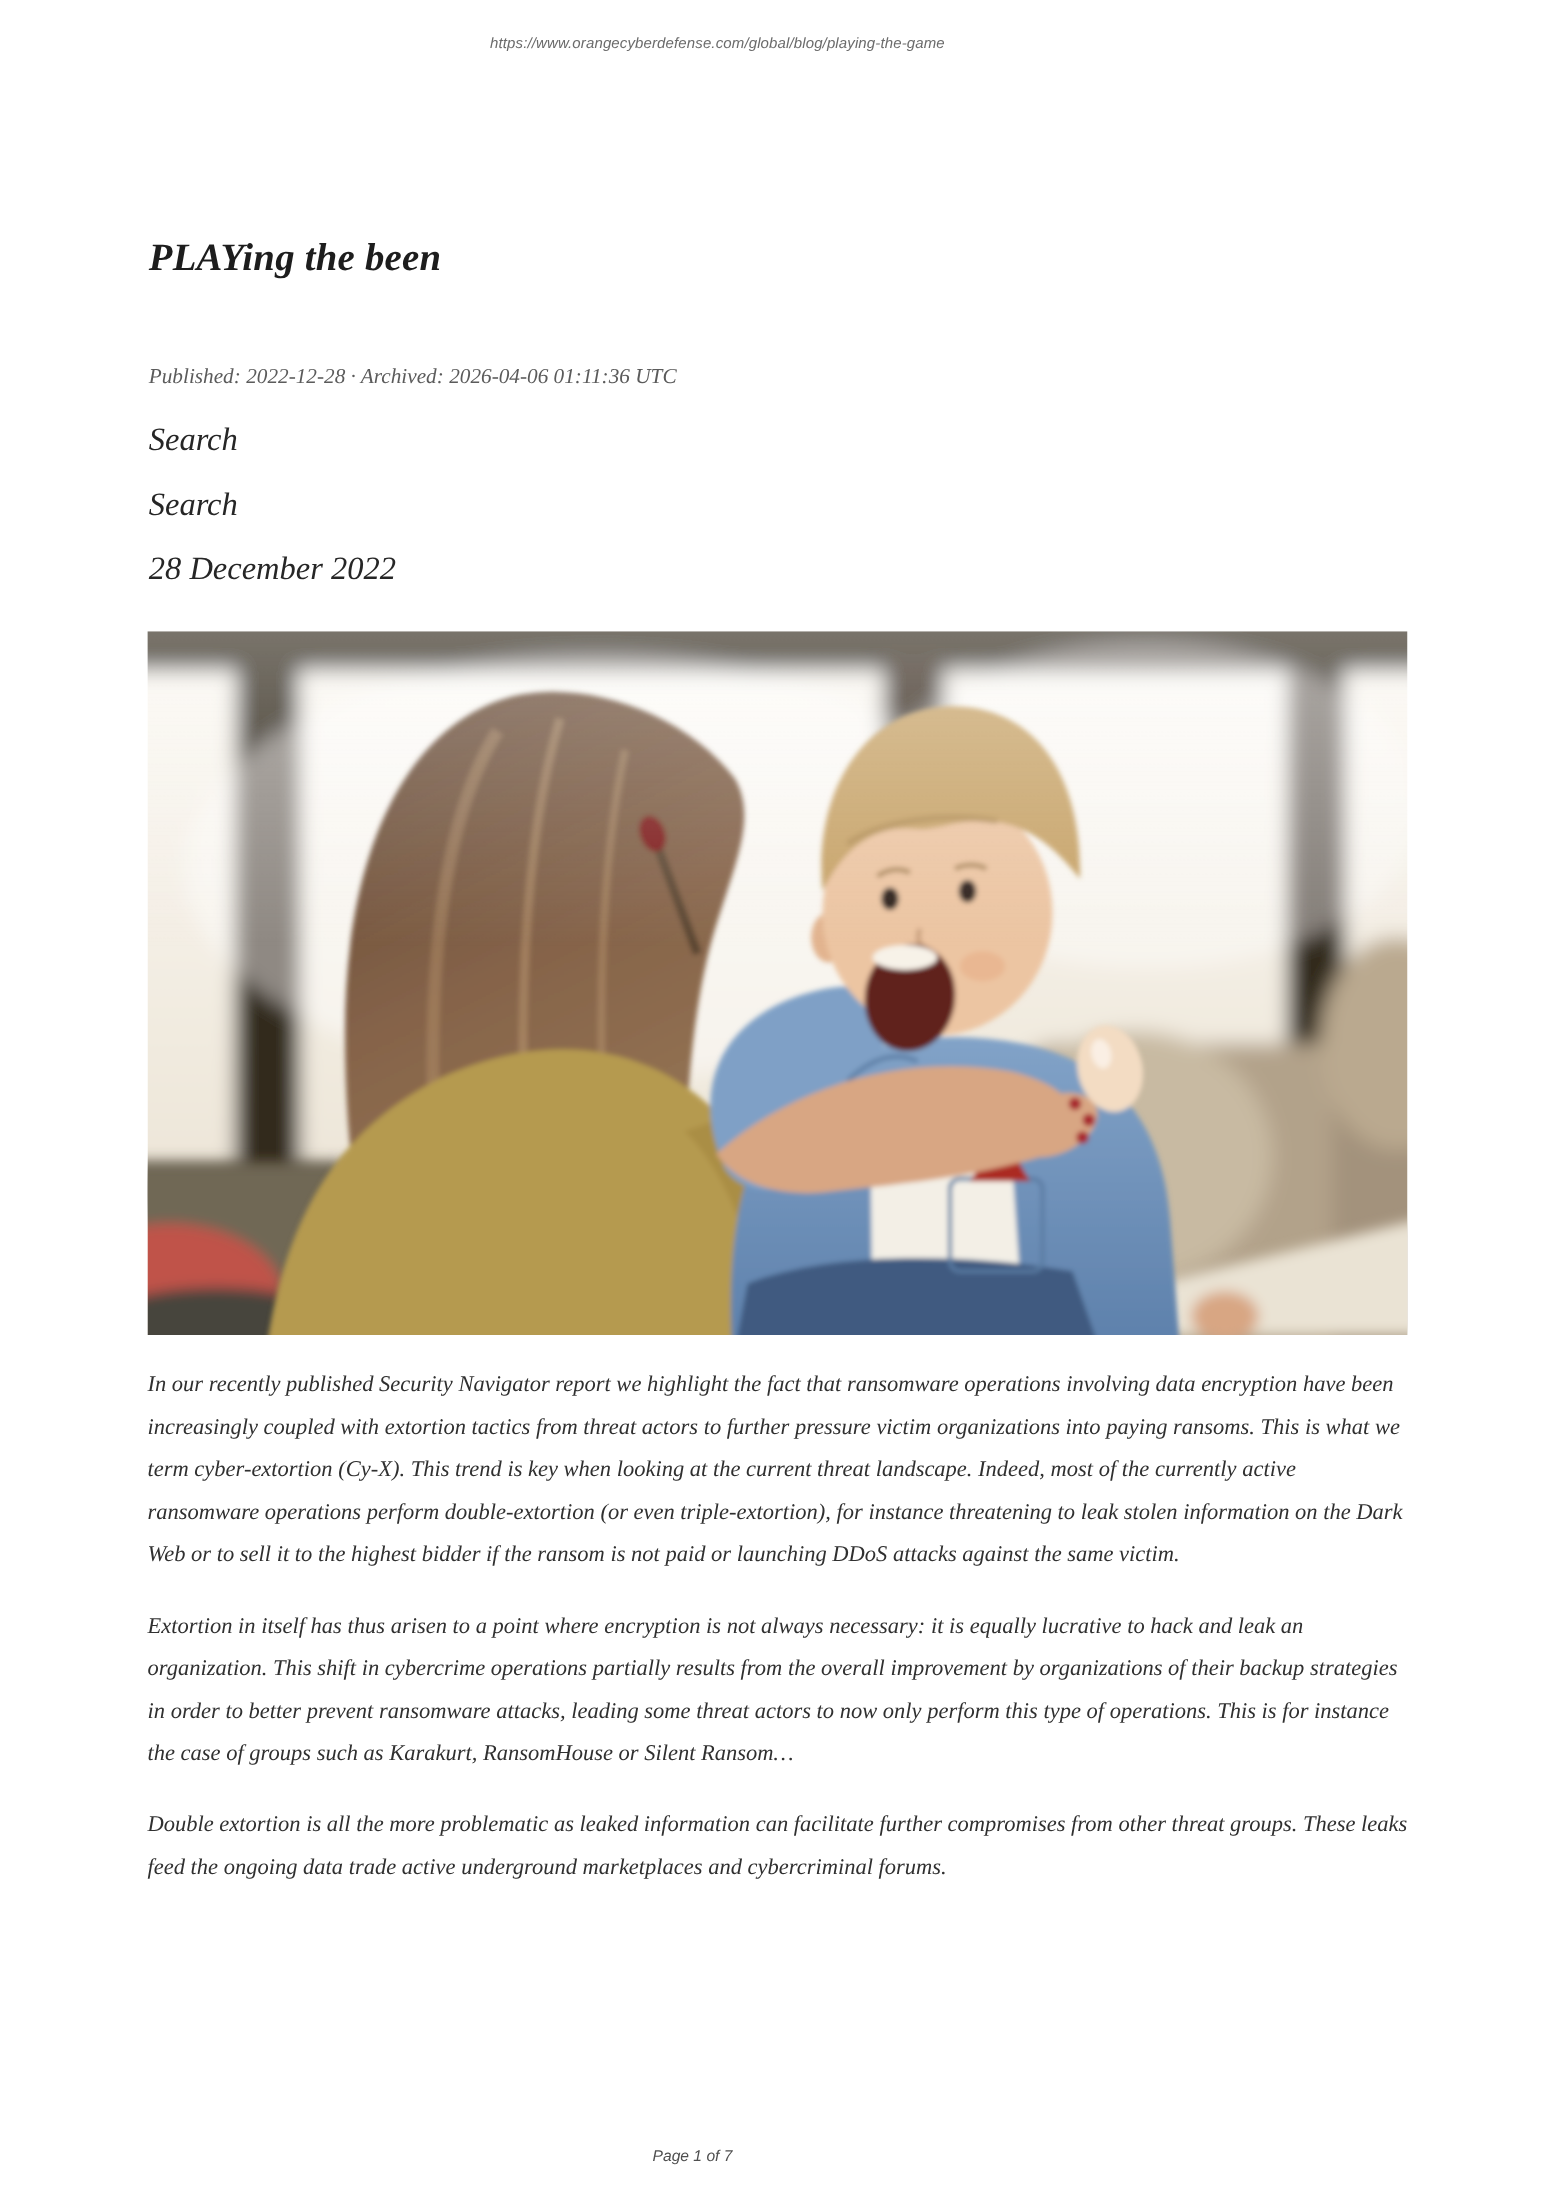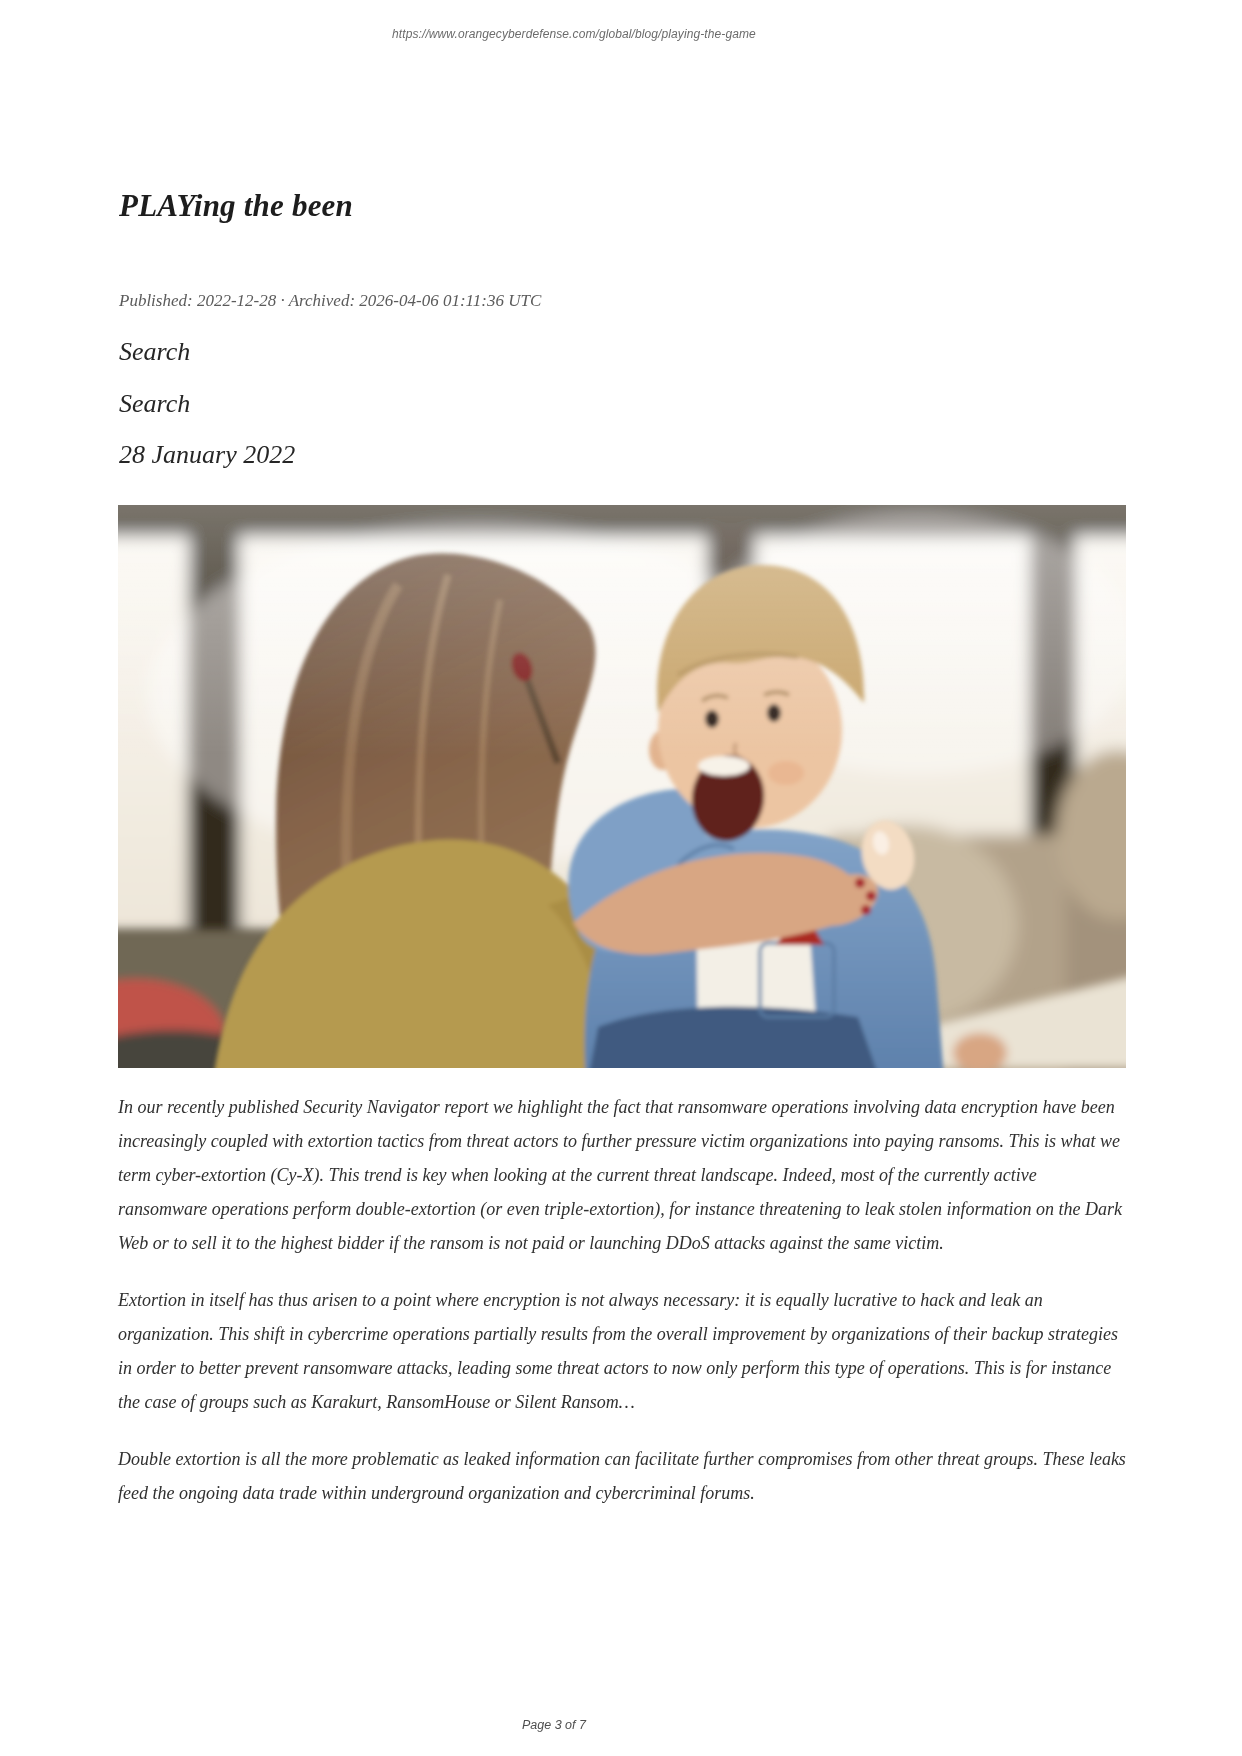--- a/index.html
+++ b/index.html
@@ -84,21 +84,21 @@
 <div class="page">
 
   <div class="url-header">https://www.orangecyberdefense.com/global/blog/playing-the-game</div>
 
   <h1 class="title">PLAYing the been</h1>
 
   <div class="meta">Published: 2022-12-28 · Archived: 2026-04-06 01:11:36 UTC</div>
 
   <div class="plain-line search-1">Search</div>
   <div class="plain-line search-2">Search</div>
-  <div class="plain-line date-line">28 January 2022</div>
+  <div class="plain-line date-line">28 December 2022</div>
 
   <figure class="hero" role="img" aria-label="Mother holding a painted egg and brush while a laughing toddler in a blue denim shirt reaches toward her, in a bright living room with large windows">
     <svg width="1008" height="563" viewBox="0 0 1008 563">
       <defs>
         <filter id="f-bg" x="-20%" y="-20%" width="140%" height="140%">
             <feGaussianBlur stdDeviation="8"></feGaussianBlur>
           </filter>
         <filter id="f-mid" x="-20%" y="-20%" width="140%" height="140%">
             <feGaussianBlur stdDeviation="5"></feGaussianBlur>
           </filter>
@@ -212,18 +212,18 @@
         </g>
       </g>
 
       <rect x="0" y="0" width="1008" height="563" fill="url(#topGlow)"></rect>
     </svg>
   </figure>
 
   <div class="body-copy">
     <p>In our recently published Security Navigator report we highlight the fact that ransomware operations involving data encryption have been increasingly coupled with extortion tactics from threat actors to further pressure victim organizations into paying ransoms. This is what we term cyber-extortion (Cy-X). This trend is key when looking at the current threat landscape. Indeed, most of the currently active ransomware operations perform double-extortion (or even triple-extortion), for instance threatening to leak stolen information on the Dark Web or to sell it to the highest bidder if the ransom is not paid or launching DDoS attacks against the same victim.</p>
     <p>Extortion in itself has thus arisen to a point where encryption is not always necessary: it is equally lucrative to hack and leak an organization. This shift in cybercrime operations partially results from the overall improvement by organizations of their backup strategies in order to better prevent ransomware attacks, leading some threat actors to now only perform this type of operations. This is for instance the case of groups such as Karakurt, RansomHouse or Silent Ransom…</p>
-    <p>Double extortion is all the more problematic as leaked information can facilitate further compromises from other threat groups. These leaks feed the ongoing data trade within underground organization and cybercriminal forums.</p>
+    <p>Double extortion is all the more problematic as leaked information can facilitate further compromises from other threat groups. These leaks feed the ongoing data trade active underground marketplaces and cybercriminal forums.</p>
   </div>
 
-  <div class="page-footer">Page 3 of 7</div>
+  <div class="page-footer">Page 1 of 7</div>
 
 </div>
 
 </body></html>

